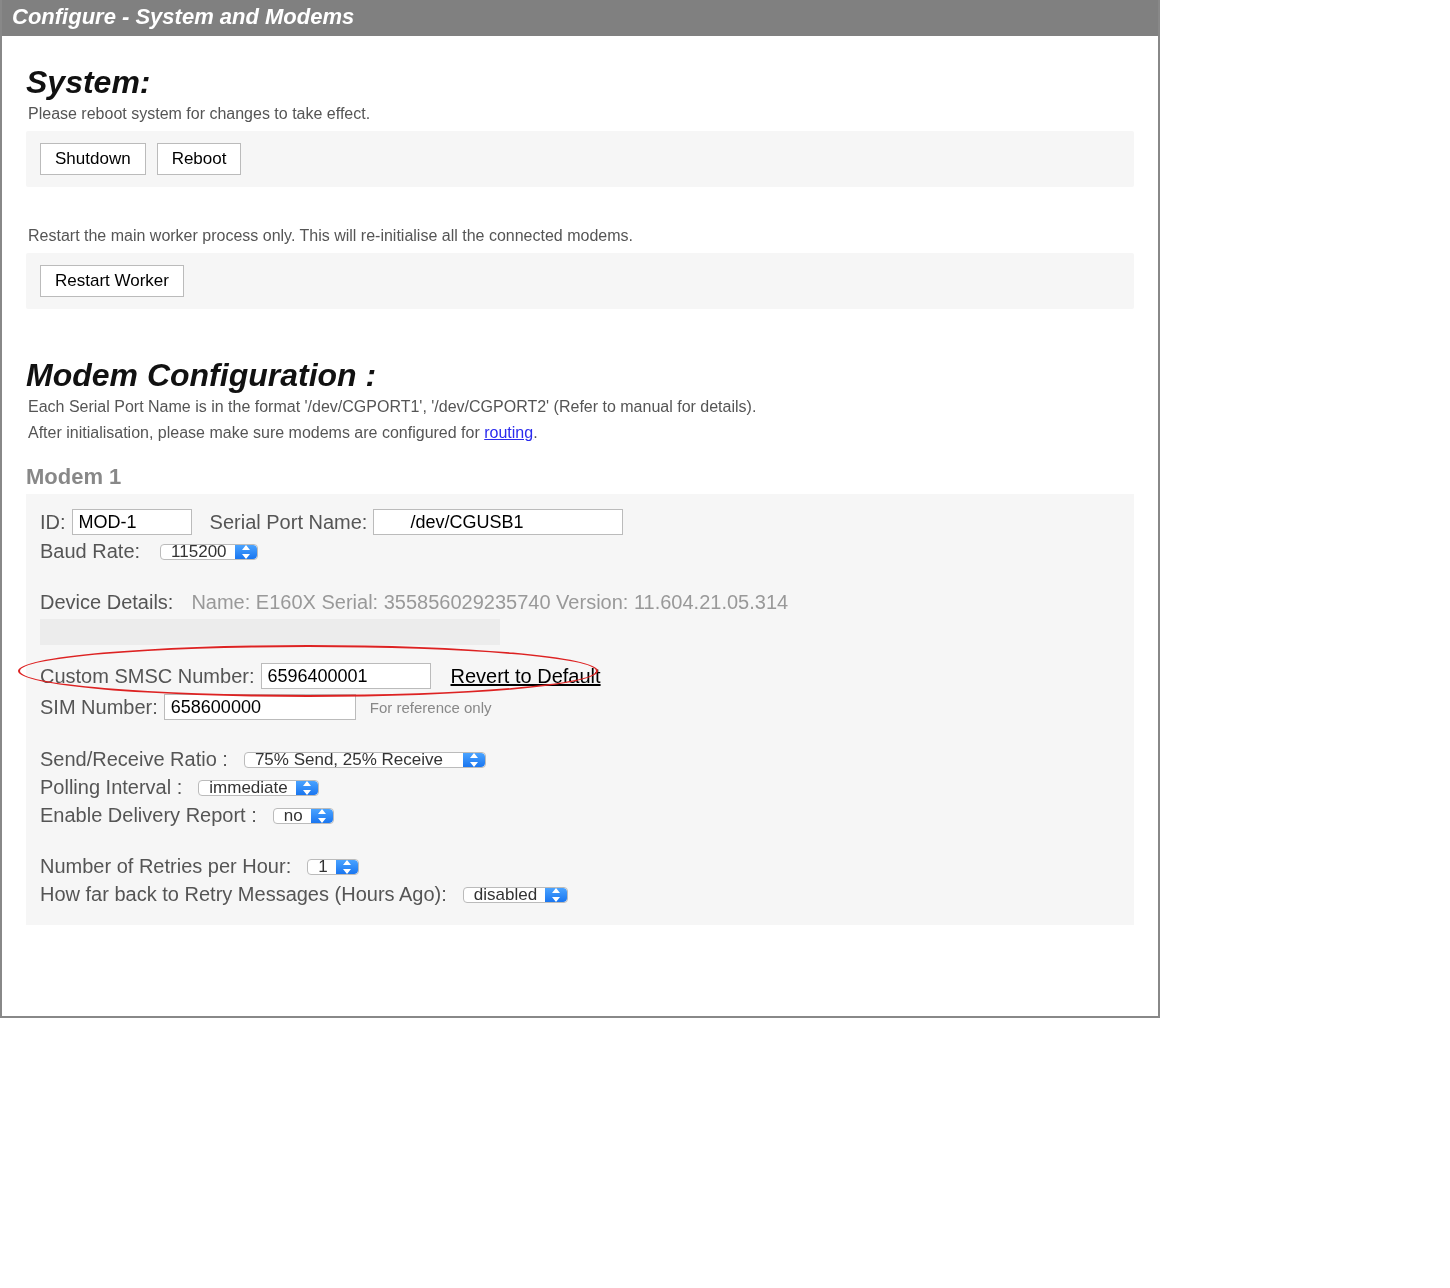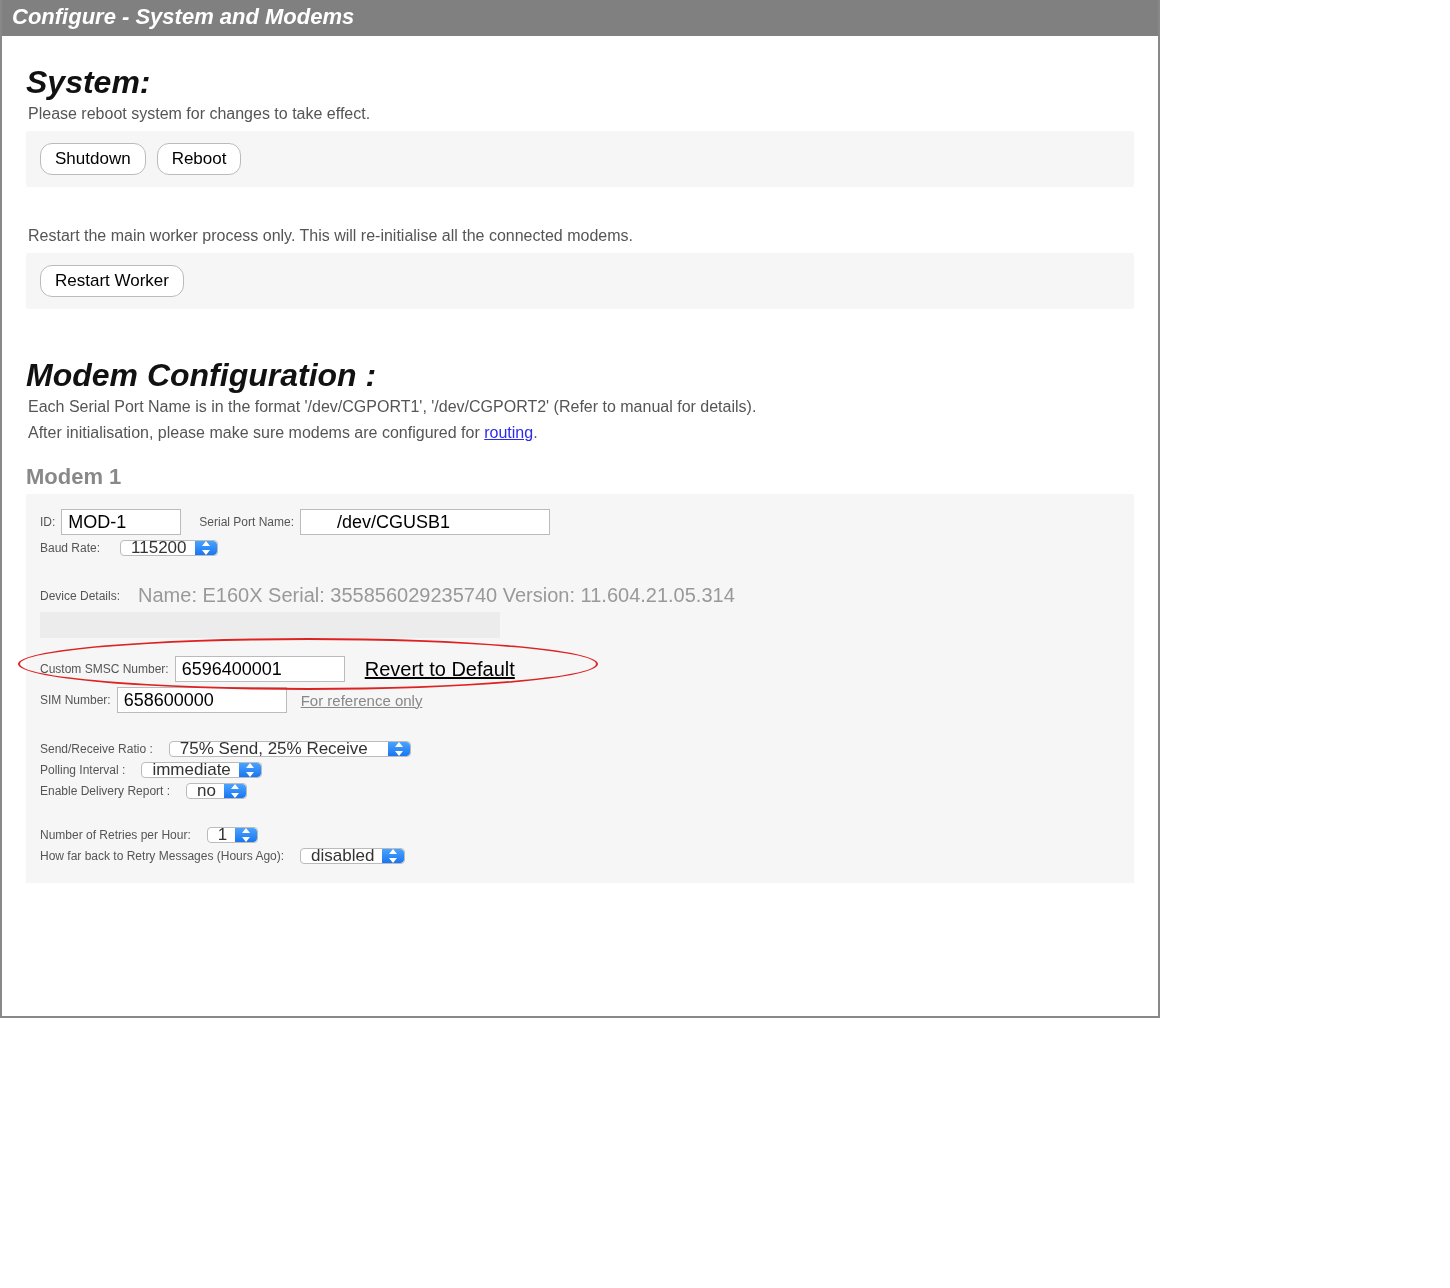--- a/index.html
+++ b/index.html
@@ -46,21 +46,21 @@
     background: #f6f6f6;
     border-radius: 2px;
     padding: 12px 14px;
     margin-bottom: 18px;
   }
   button {
     font-family: inherit;
     font-size: 17px;
     background: #fff;
     border: 1px solid #bbb;
-    border-radius: 12px;
+    border-radius: 0;
     padding: 5px 14px;
     margin-right: 6px;
     cursor: pointer;
   }
   a.link {
     color: #2a2aee;
     text-decoration: underline;
     cursor: pointer;
   }
   a.visited {
@@ -83,21 +83,21 @@
     margin: 5px 0;
     font-size: 20px;
     color: #555;
     display: flex;
     align-items: center;
     flex-wrap: wrap;
     gap: 6px;
   }
   .row label {
     color: #555;
-    font-size: 12px;
+    font-size: 20px;
   }
   input[type="text"] {
     font-family: inherit;
     font-size: 18px;
     padding: 2px 6px;
     border: 1px solid #bbb;
     background: #fff;
     height: 26px;
   }
   .device-details-val {
@@ -107,21 +107,20 @@
   .graybar {
     background: #ececec;
     height: 26px;
     width: 460px;
     margin: 4px 0 18px 0;
   }
   .note {
     font-size: 15px;
     color: #888;
     margin-left: 8px;
-    text-decoration: underline;
   }
   
   .mac-select {
     position: relative;
     display: inline-flex;
     align-items: center;
     background: #fff;
     border: 1px solid #bbb;
     border-radius: 4px;
     overflow: hidden;
@@ -221,21 +220,21 @@
       <div class="row" style="position:relative;">
         <div class="red-ellipse" style="left:-22px; top:-18px; width:580px; height:52px;"></div>
         <label>Custom SMSC Number:</label>
         <input type="text" style="width: 170px;" value="6596400001">
         <span style="width:8px"></span>
         <a class="visited">Revert to Default</a>
       </div>
 
       <div class="row">
         <label>SIM Number:</label>
-        <input type="text" style="width: 170px;" value="658600000">
+        <input type="text" style="width: 192px;" value="658600000">
         <span class="note">For reference only</span>
       </div>
 
       <div class="spacer"></div>
 
       <div class="row">
         <label>Send/Receive Ratio :</label>
         <span style="width:4px"></span>
         <div class="mac-select">
           <span class="sel-text" style="min-width:240px">75% Send, 25% Receive</span>

